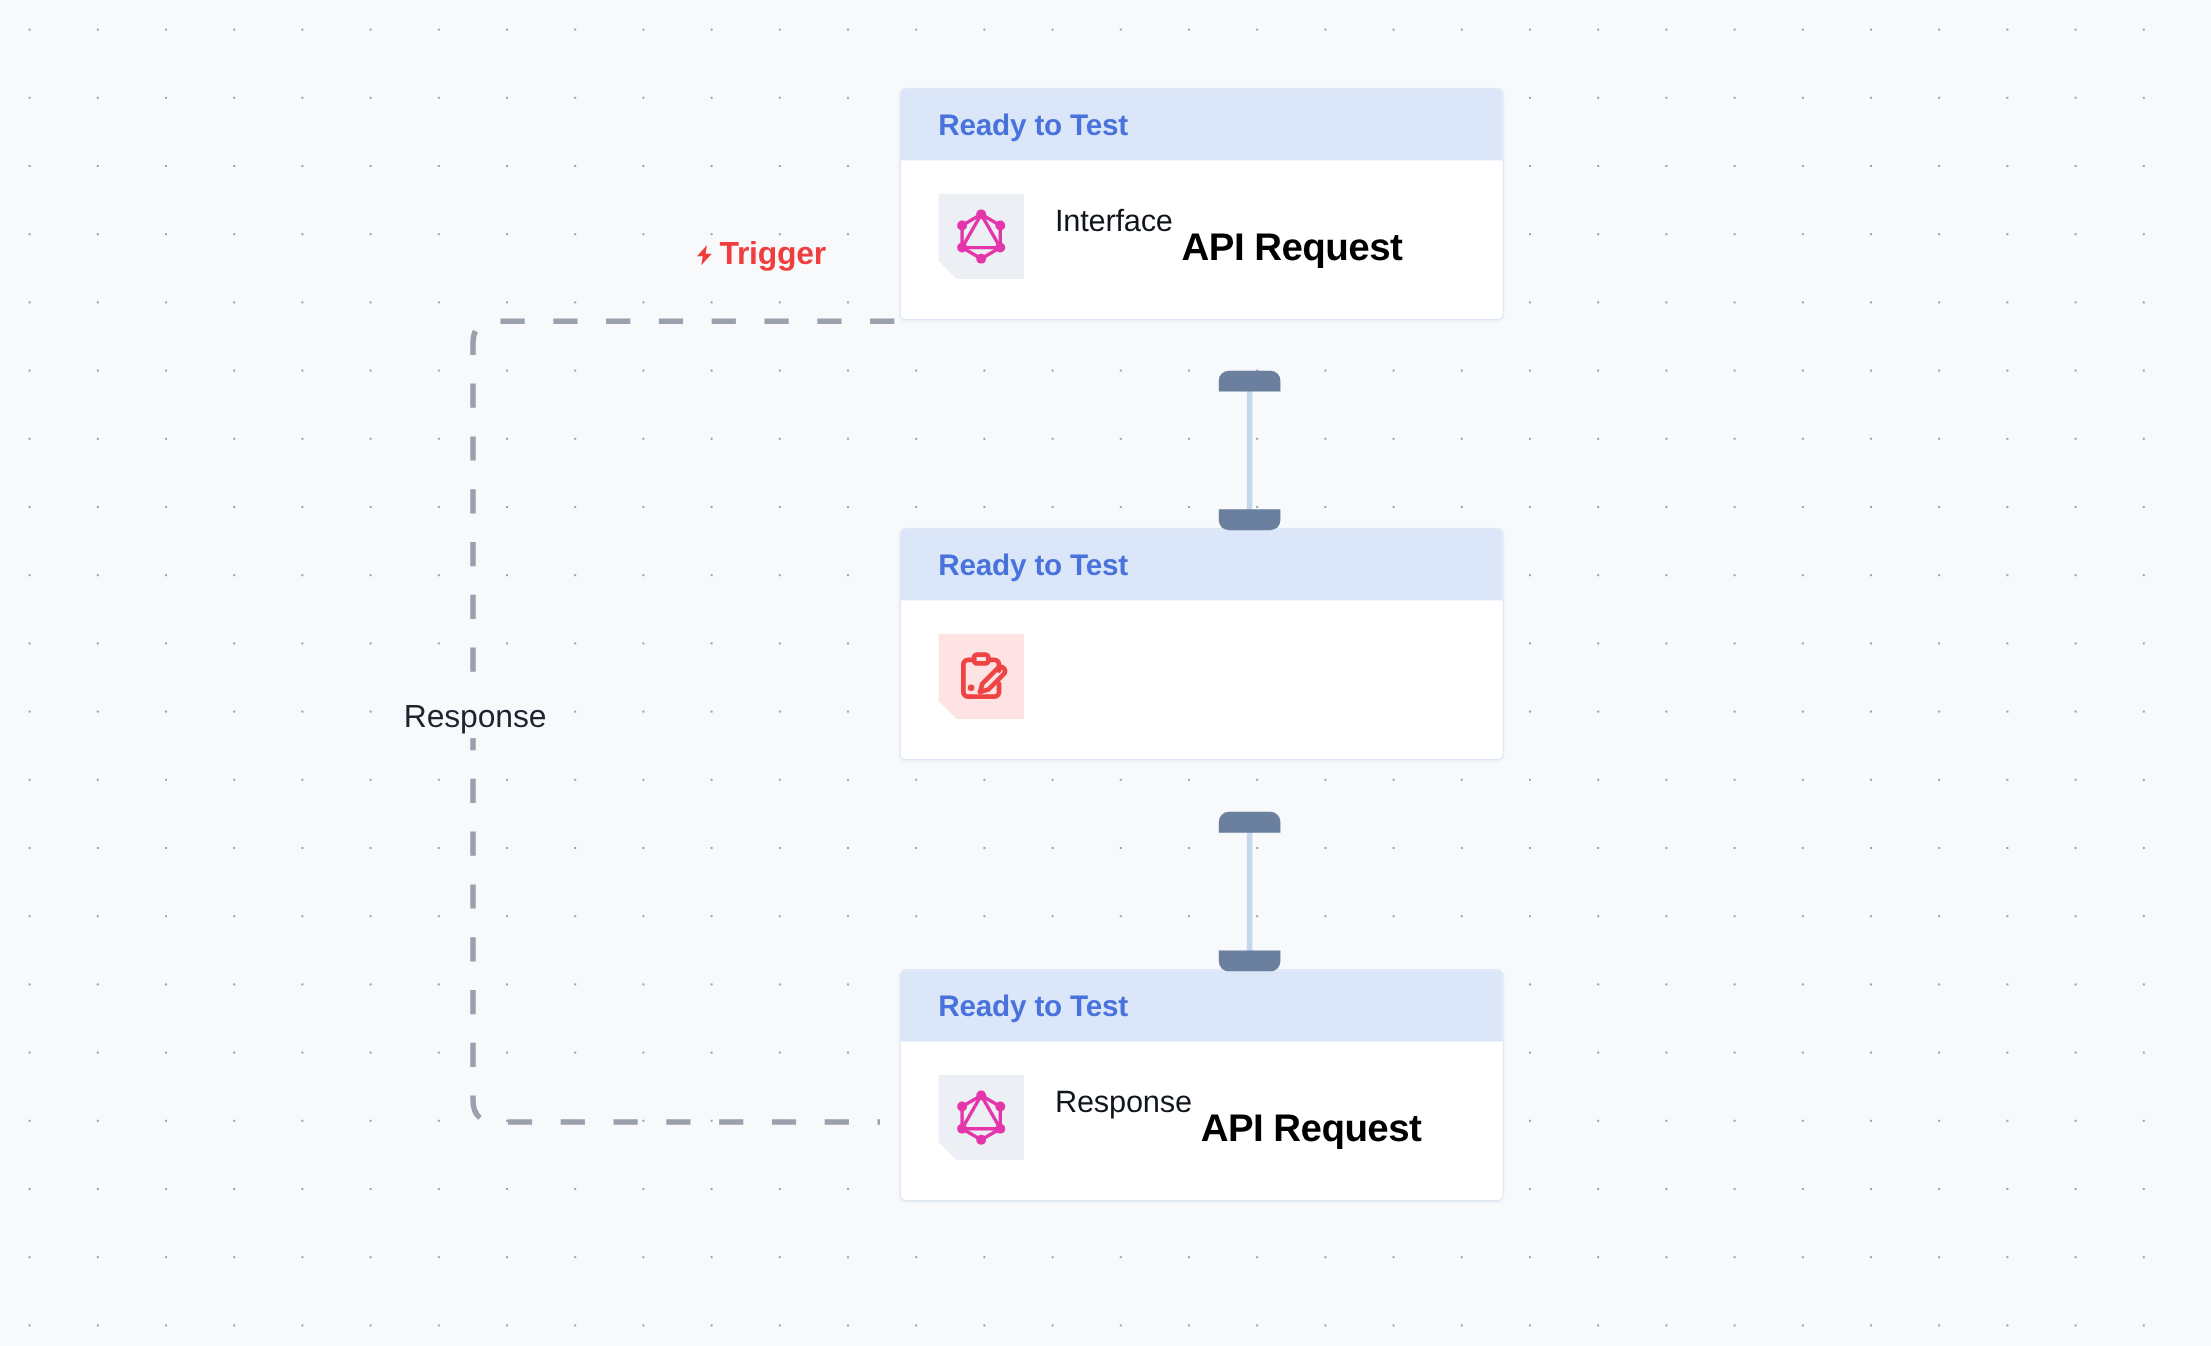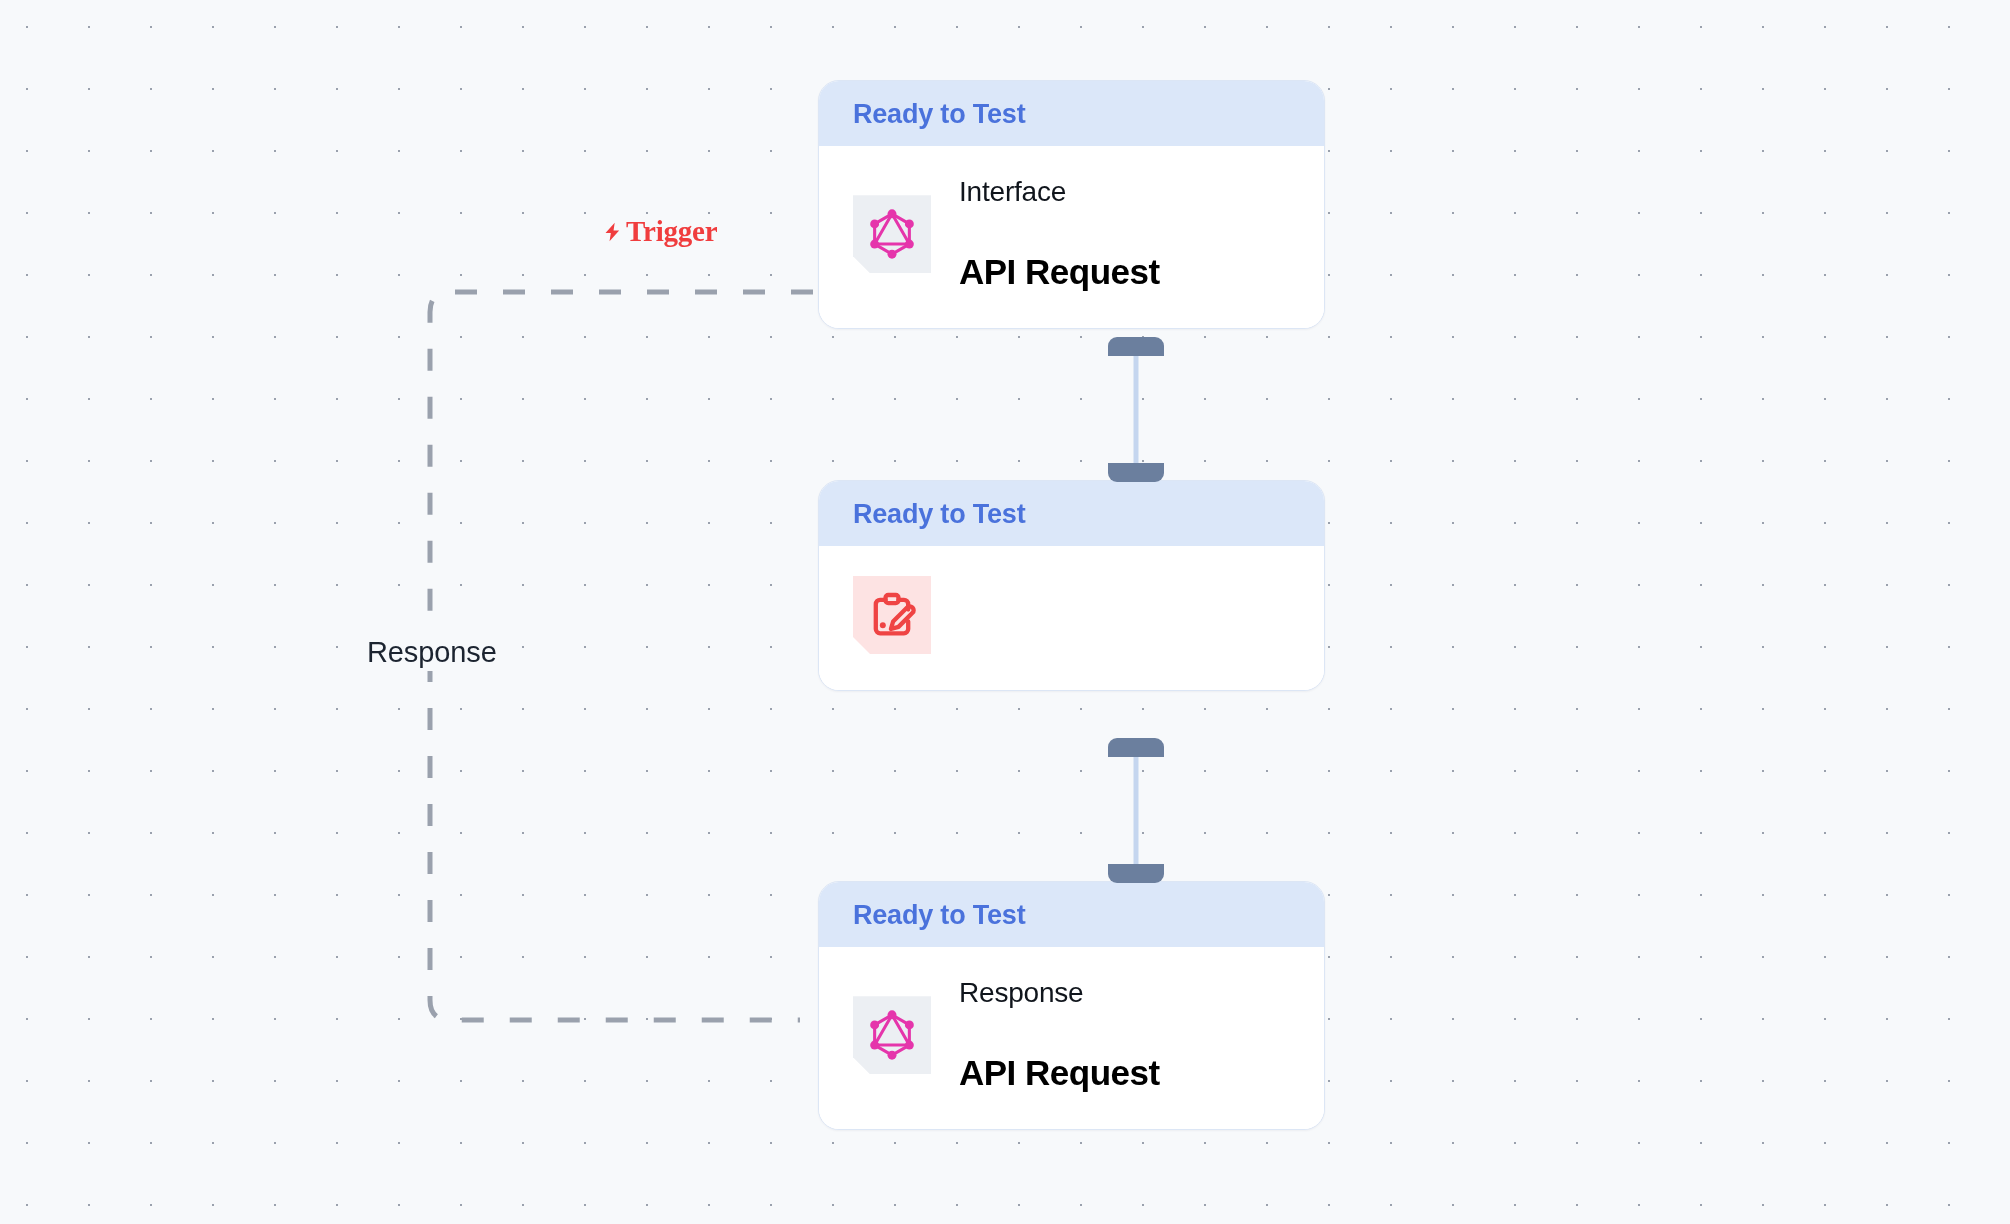--- a/index.html
+++ b/index.html
@@ -41,27 +41,26 @@
   .edge-label {
     position: absolute;
     z-index: 3;
     display: flex;
     align-items: center;
     gap: 2px;
     white-space: nowrap;
     line-height: 1;
   }
   .edge-label.trigger {
-    left: 602px;
+    left: 630px;
     top: 217px;
     color: #f03d3e;
     font-size: 29px;
     font-weight: 600;
     letter-spacing: -0.2px;
-    font-family: Liberation Serif, serif;
   }
   .edge-label.trigger .bolt {
     display: inline-block;
     width: 21px;
     height: 26px;
     margin-right: 1px;
   }
   .edge-label.response {
     left: 358px;
     top: 634px;
@@ -69,23 +68,23 @@
     padding: 4px 9px;
     color: #1c2430;
     font-size: 29px;
     font-weight: 400;
     letter-spacing: -0.1px;
   }
 
   
   .node {
     position: absolute;
-    width: 507px;
+    width: 549px;
     z-index: 2;
-    border-radius: 21px;
+    border-radius: 6px;
     background: #ffffff;
     border: 1px solid #dce6f5;
     box-shadow: 0 1px 2px rgba(30, 45, 70, 0.05);
     overflow: hidden;
   }
   .node-header {
     background: #dbe7f9;
     padding: 18px 34px 16px 34px;
     font-size: 27px;
     font-weight: 700;
@@ -108,21 +107,21 @@
     height: 78px;
     display: flex;
     align-items: center;
     justify-content: center;
     -webkit-clip-path: polygon(0 0, 100% 0, 100% 100%, 17px 100%, 0 calc(100% - 17px));
     clip-path: polygon(0 0, 100% 0, 100% 100%, 17px 100%, 0 calc(100% - 17px));
   }
   .icon-tile.graphql { background: #eceff3; }
   .icon-tile.ai      { background: #fde3e3; }
 
-  .node-text { display: flex; flex-direction: column; gap: 24px; min-width: 0; }
+  .node-text { display: flex; flex-direction: row; gap: 8px; min-width: 0; }
   .node-kind {
     font-size: 28px;
     font-weight: 400;
     color: #10151c;
     letter-spacing: -0.2px;
     line-height: 1.15;
   }
   .node-title {
     font-size: 35px;
     font-weight: 700;

